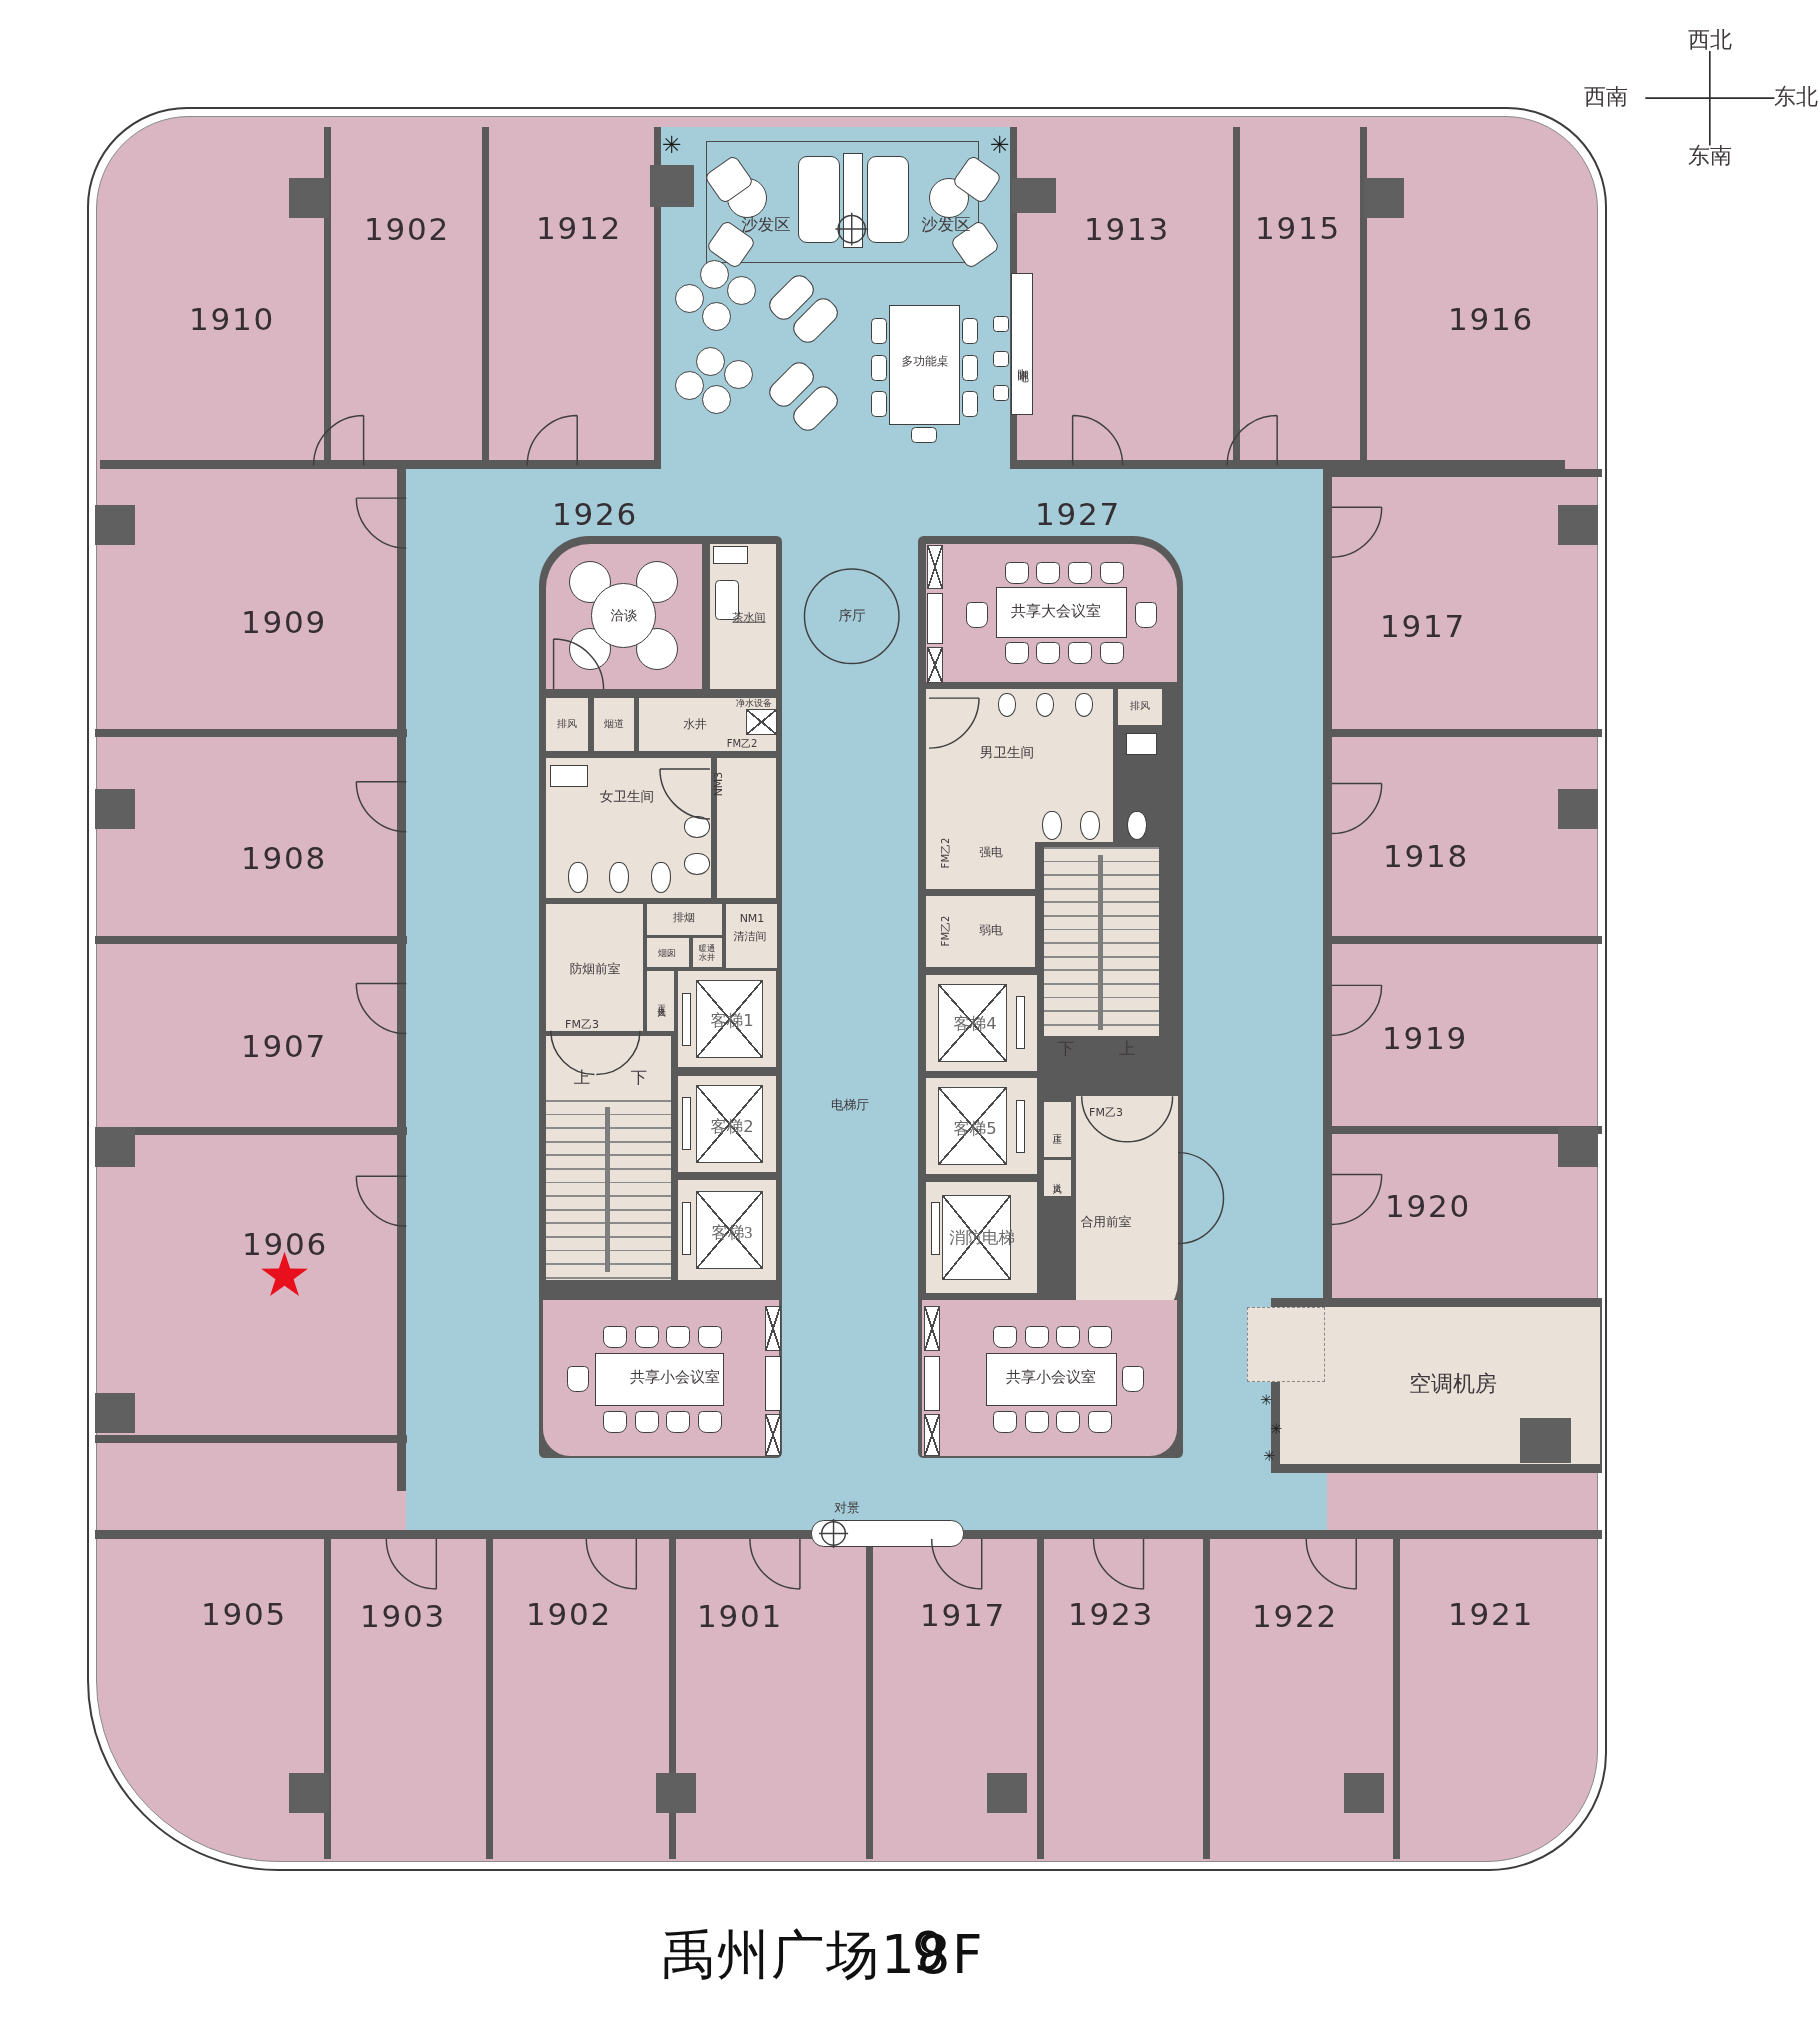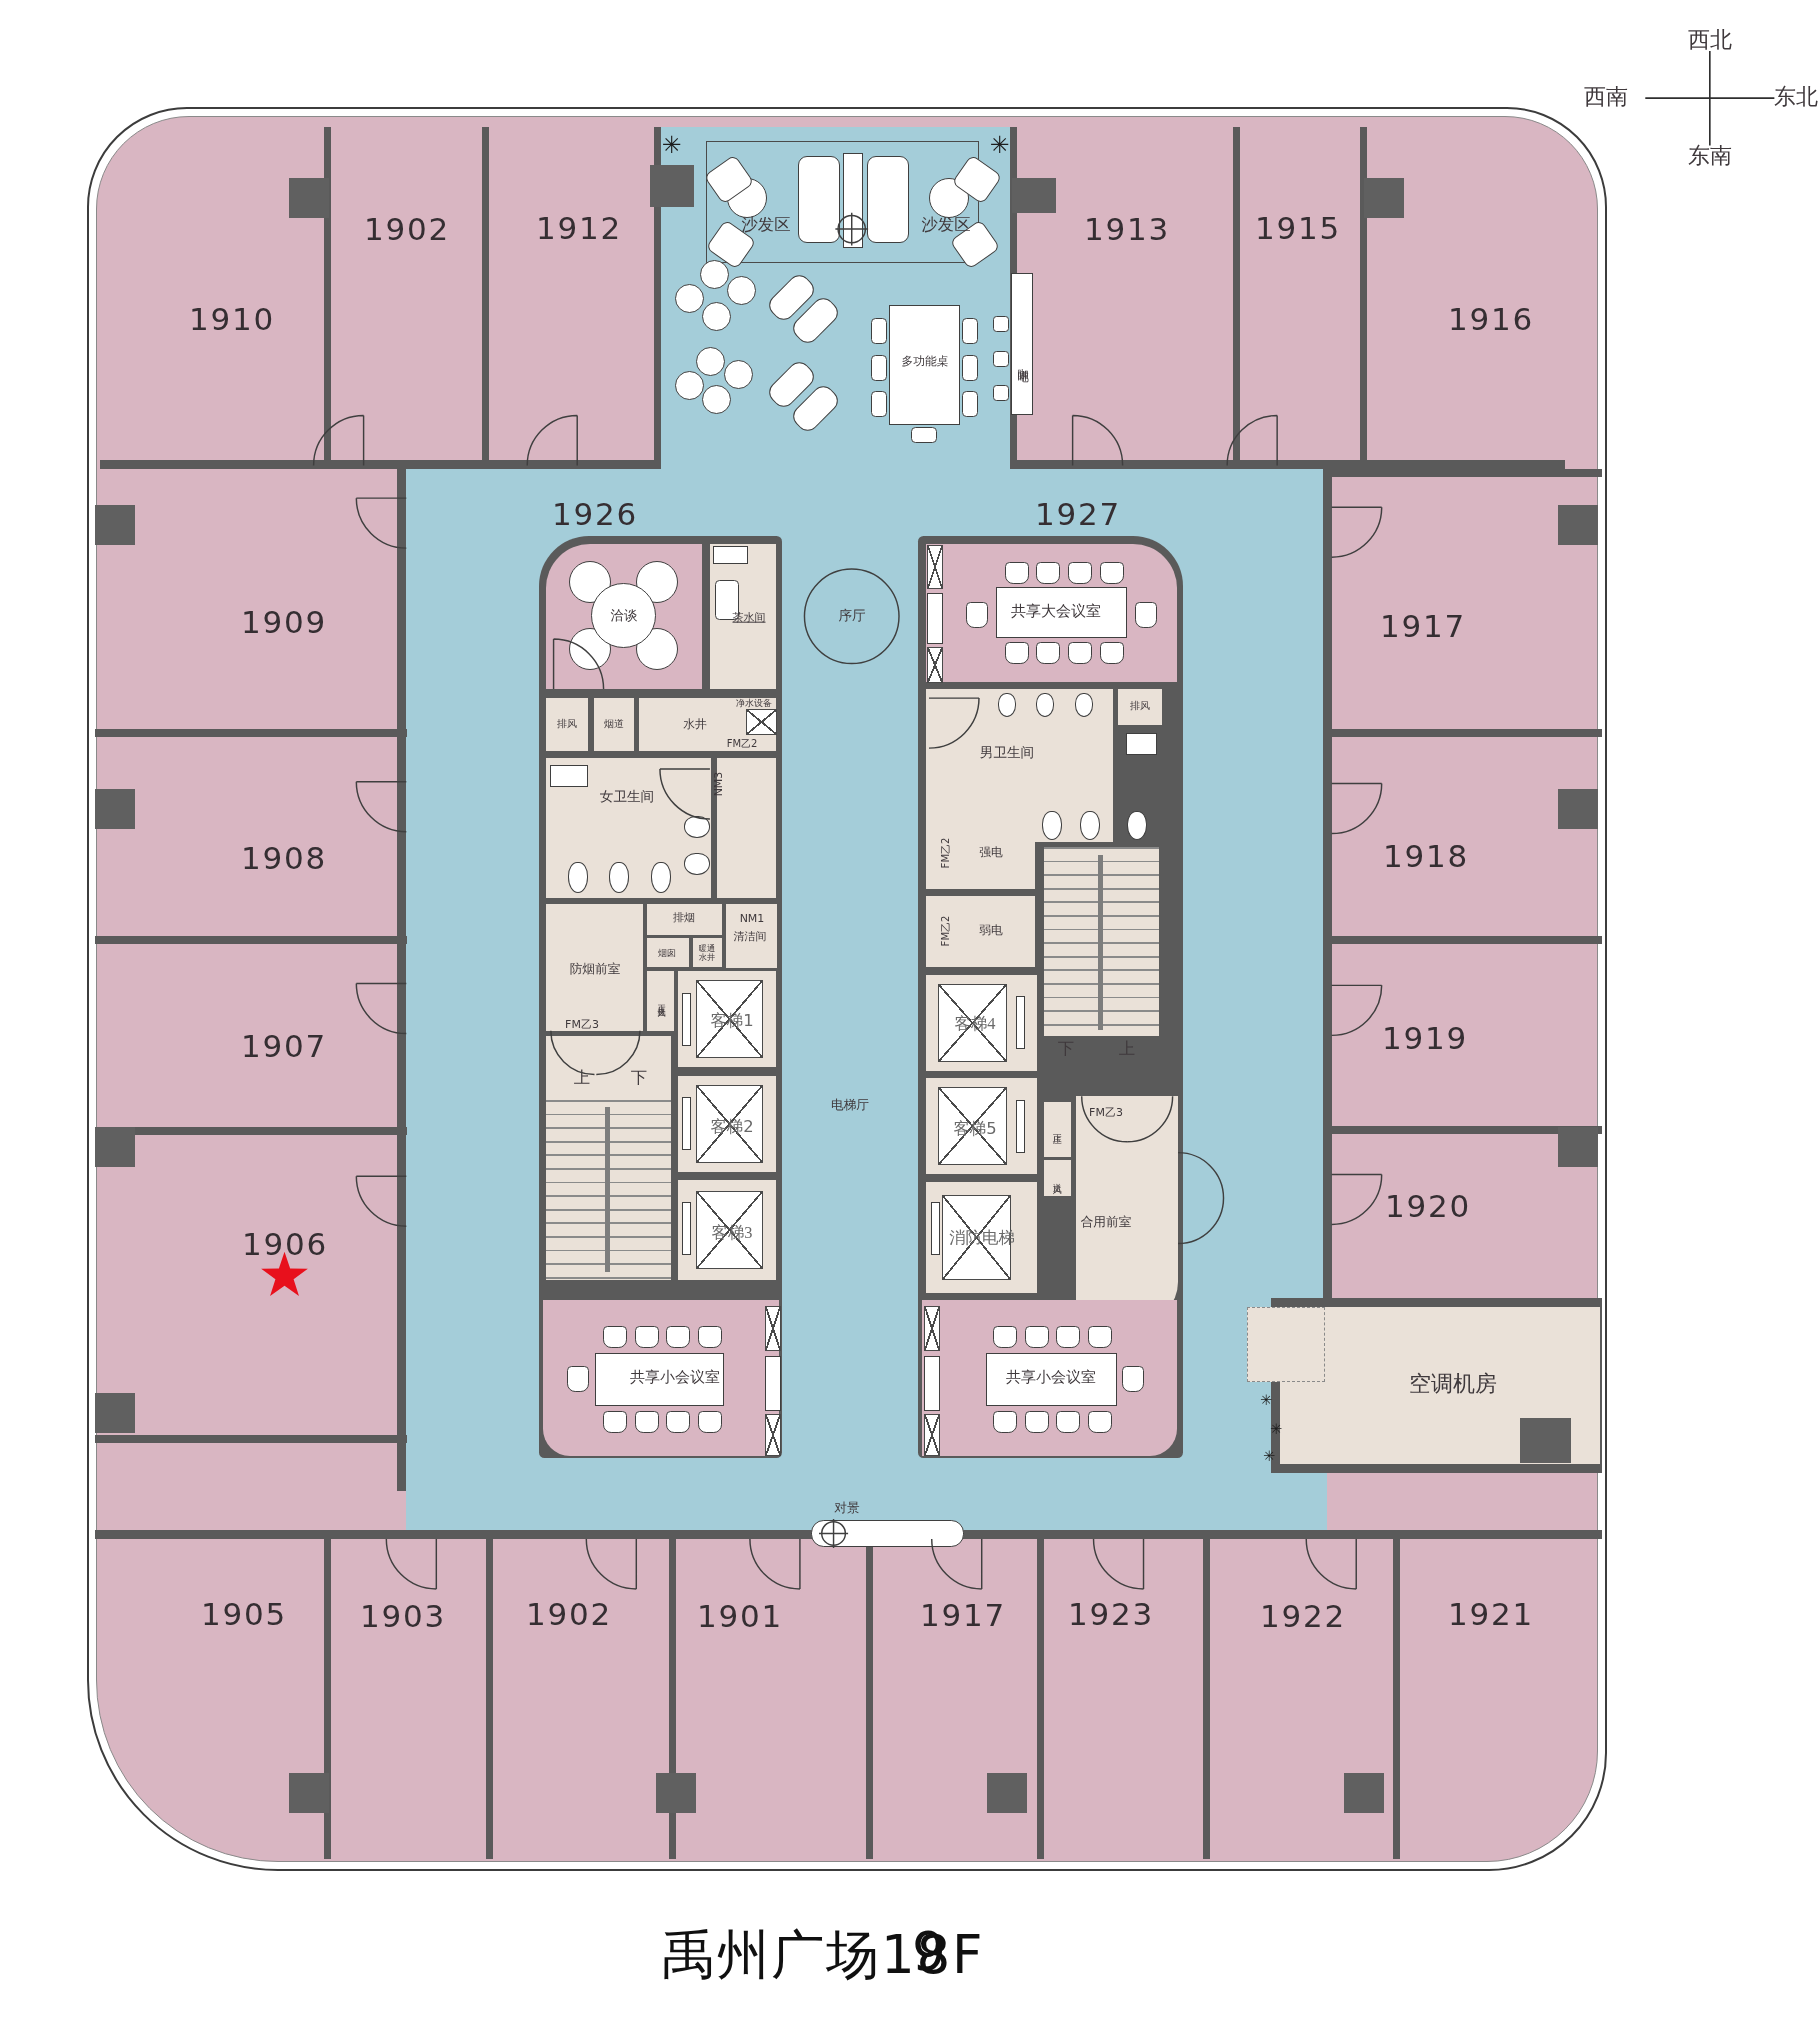--- a/index.html
+++ b/index.html
@@ -206,21 +206,21 @@
 <div class="lbl s18" style="left:1127px;top:1049px;">上</div>
 <div class="beige" style="left:926px;top:816px;width:109px;height:73px;"></div>
 <div class="lbl s13" style="left:991px;top:853px;">强电</div>
 <div class="lbl s11 vrot" style="left:946px;top:853px;">FM乙2</div>
 <div class="beige" style="left:926px;top:896px;width:109px;height:71px;"></div>
 <div class="lbl s13" style="left:991px;top:931px;">弱电</div>
 <div class="lbl s11 vrot" style="left:946px;top:931px;">FM乙2</div>
 <div class="beige" style="left:926px;top:975px;width:111px;height:96px;"></div>
 <div class="xbox" style="left:938px;top:984px;width:69px;height:78px;"></div>
 <div class="furn thin" style="left:1016px;top:996px;width:9px;height:53px;"></div>
-<div class="lbl lift" style="left:975px;top:1024px;font-family:Liberation Serif, serif;">客梯4</div>
+<div class="lbl lift" style="left:975px;top:1024px;">客梯4</div>
 <div class="beige" style="left:926px;top:1078px;width:111px;height:96px;"></div>
 <div class="xbox" style="left:938px;top:1087px;width:69px;height:78px;"></div>
 <div class="furn thin" style="left:1016px;top:1100px;width:9px;height:53px;"></div>
 <div class="lbl lift" style="left:975px;top:1129px;">客梯5</div>
 <div class="beige" style="left:926px;top:1182px;width:111px;height:111px;"></div>
 <div class="xbox" style="left:942px;top:1195px;width:69px;height:85px;"></div>
 <div class="furn thin" style="left:931px;top:1202px;width:9px;height:53px;"></div>
 <div class="lbl s15 lift" style="left:982px;top:1238px;">消防电梯</div>
 <div class="beige" style="left:1044px;top:1102px;width:27px;height:55px;"></div>
 <div class="lbl s10 vtext" style="left:1057px;top:1129px;">正压</div>
@@ -312,21 +312,21 @@
 <div class="lbl s34" style="left:1423px;top:627px;">1917</div>
 <div class="lbl s34" style="left:1426px;top:857px;">1918</div>
 <div class="lbl s34" style="left:1425px;top:1039px;">1919</div>
 <div class="lbl s34" style="left:1428px;top:1207px;">1920</div>
 <div class="lbl s34" style="left:244px;top:1615px;">1905</div>
 <div class="lbl s34" style="left:403px;top:1617px;">1903</div>
 <div class="lbl s34" style="left:569px;top:1615px;">1902</div>
 <div class="lbl s34" style="left:740px;top:1617px;">1901</div>
 <div class="lbl s34" style="left:963px;top:1616px;">1917</div>
 <div class="lbl s34" style="left:1111px;top:1615px;">1923</div>
-<div class="lbl s34" style="left:1295px;top:1617px;margin-left:8px;">1922</div>
+<div class="lbl s34" style="left:1295px;top:1617px;">1922</div>
 <div class="lbl s34" style="left:1491px;top:1615px;">1921</div>
 <div class="lbl s34" style="left:595px;top:515px;">1926</div>
 <div class="lbl s34" style="left:1078px;top:515px;">1927</div>
 
 <div class="lbl s24" style="left:1710px;top:40px;">西北</div>
 <div class="lbl s24" style="left:1796px;top:97px;">东北</div>
 <div class="lbl s24" style="left:1606px;top:97px;">西南</div>
 <div class="lbl s24" style="left:1710px;top:156px;">东南</div>
 
 <div class="lbl" id="title" style="left:823px;top:1955px;">

